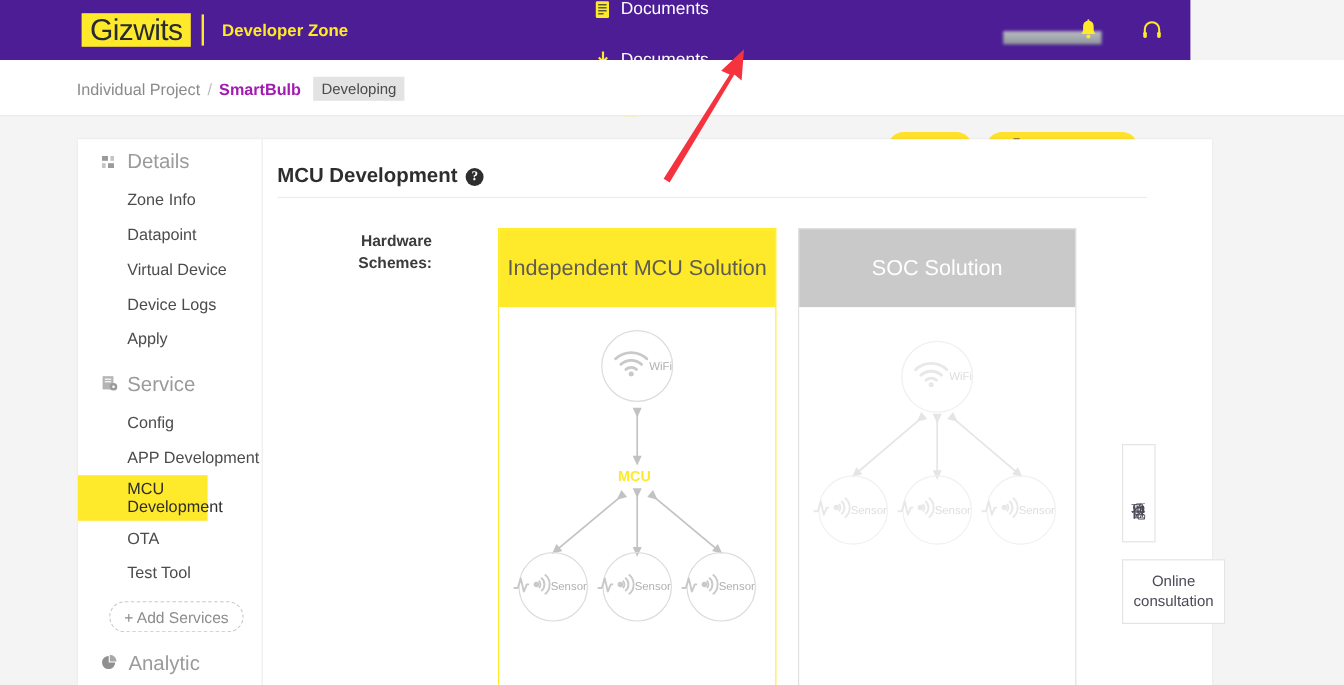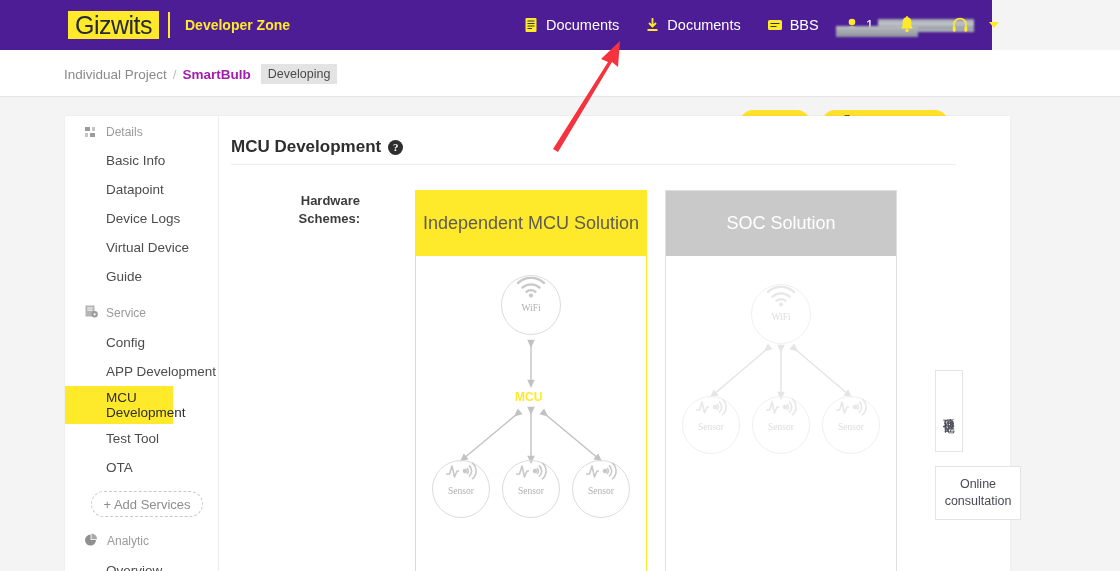--- a/index.html
+++ b/index.html
@@ -25,22 +25,22 @@
   }
   .logo-sep {
     position: absolute; left: 168px; top: 12px;
     width: 2px; height: 26px; background: #ffe92b;
   }
   .devzone {
     position: absolute; left: 185px; top: 17px;
     color: #ffe92b; font-size: 14px; font-weight: bold;
   }
   .nav-items {
-    position: absolute; left: 524px; top: 0; height: 50px;
-    display: flex; align-items: center; gap: 26px;
+    position: absolute; left: 466px; top: 0; height: 50px;
+    display: flex; align-items: center; gap: 26px; flex-direction: column;
   }
   .nav-item {
     display: flex; align-items: center; gap: 7px;
     color: #ffffff; font-size: 14.5px; cursor: pointer; white-space: nowrap;
   }
   .nav-item .nicon { color: #ffe92b; display: flex; align-items: center; }
   .user-chip { display: flex; align-items: center; gap: 3px; color: #fff; font-size: 14px; }
   .user-redact {
     display: inline-block; width: 96px; height: 13px;
     background: linear-gradient(180deg,#9aa0a8 0%,#c3c7cc 35%,#9aa0a8 70%,#b4b8bd 100%);
@@ -93,21 +93,21 @@
   .panel {
     position: absolute; left: 65px; top: 116px; width: 945px; height: 470px;
     background: #ffffff; box-shadow: 0 0 2px rgba(0,0,0,0.07);
   }
   .sidebar {
     position: absolute; left: 0; top: 0; width: 154px; height: 470px;
     border-right: 1px solid #ededed;
   }
   .sb-group {
     display: flex; align-items: center; gap: 8px;
-    padding: 9px 0 7px 20px; color: #9b9b9b; font-size: 12px; text-align: right;
+    padding: 9px 0 7px 20px; color: #9b9b9b; font-size: 17px; text-align: right;
   }
   .sb-item {
     padding: 7px 0 7px 41px; font-size: 13.5px; color: #4c4c4c; cursor: pointer;
     line-height: 15px;
   }
   .sb-item.active { background: #ffe92b; color: #2d2d2d; }
   .sb-item.two-line { padding-top: 4px; padding-bottom: 4px; }
   .add-services {
     margin: 9px 0 0 26px; width: 112px; height: 26px;
     border: 1px dashed #c9c9c9; border-radius: 13px;
@@ -144,21 +144,21 @@
     height: 65px; display: flex; align-items: center; justify-content: center;
     font-size: 18px;
   }
   .card-mcu .card-head { background: #ffe92b; color: #5e5c52; }
   .card-soc .card-head { background: #c9c9c9; color: #ffffff; }
   .card-body { position: relative; height: 330px; background: #fff; }
   .card-soc .card-body { opacity: 0.42; }
 
   .node {
     position: absolute; border: 1px solid #dcdcdc; border-radius: 50%;
-    display: flex; flex-direction: column; align-items: center; justify-content: flex-start; font-family: Liberation Serif, serif;
+    display: flex; flex-direction: row; align-items: center; justify-content: flex-end;
   }
   .node-wifi { width: 60px; height: 60px; }
   .node-sensor { width: 58px; height: 58px; }
   .node-label { font-size: 9.5px; color: #b0b0b0; margin-top: 1px; }
   .mcu-text {
     position: absolute; font-size: 12px; color: #ffe92b; font-weight: bold;
   }
 
   
   .reg-widget {
@@ -292,43 +292,43 @@
 
       <div class="sb-group">
         <span class="grid-icon">
           <i style="left:0;top:0;width:5px;height:4px"></i>
           <i style="left:7px;top:0;width:3px;height:4px;background:#c4c4c4"></i>
           <i style="left:0;top:6px;width:3px;height:4px;background:#c4c4c4"></i>
           <i style="left:5px;top:6px;width:5px;height:4px"></i>
         </span>
         <span>Details</span>
       </div>
-      <div class="sb-item">Basic Info</div>
+      <div class="sb-item">Zone Info</div>
       <div class="sb-item">Datapoint</div>
+      <div class="sb-item">Virtual Device</div>
       <div class="sb-item">Device Logs</div>
-      <div class="sb-item">Virtual Device</div>
-      <div class="sb-item">Guide</div>
+      <div class="sb-item">Apply</div>
 
       <div class="sb-group" style="padding-top:14px">
         <span>
           <svg width="13" height="13" viewBox="0 0 13 13">
             <rect x="0.5" y="0.5" width="9" height="11" fill="#b4b4b4"></rect>
             <rect x="2.3" y="2.5" width="5.4" height="1" fill="#fff"></rect>
             <rect x="2.3" y="4.6" width="5.4" height="1" fill="#fff"></rect>
             <circle cx="9.6" cy="9.3" r="3.2" fill="#9b9b9b"></circle>
             <circle cx="9.6" cy="9.3" r="1.1" fill="#fff"></circle>
           </svg>
         </span>
         <span>Service</span>
       </div>
       <div class="sb-item">Config</div>
       <div class="sb-item">APP Development</div>
       <div class="sb-item active two-line" style="width:108px">MCU Development</div>
+      <div class="sb-item">OTA</div>
       <div class="sb-item">Test Tool</div>
-      <div class="sb-item">OTA</div>
       <div class="add-services">+ Add Services</div>
 
       <div class="sb-group" style="padding-top:16px">
         <span>
           <svg width="14" height="13" viewBox="0 0 14 13">
             <path d="M6.5 6.2 L6.5 0.6 A5.6 5.6 0 0 1 12.1 6.2 Z" fill="#a8a8a8"></path>
             <path d="M5.6 7.1 L11 7.1 A5.5 5.5 0 1 1 5.6 1.6 Z" fill="#8f8f8f"></path>
           </svg>
         </span>
         <span>Analytic</span>

